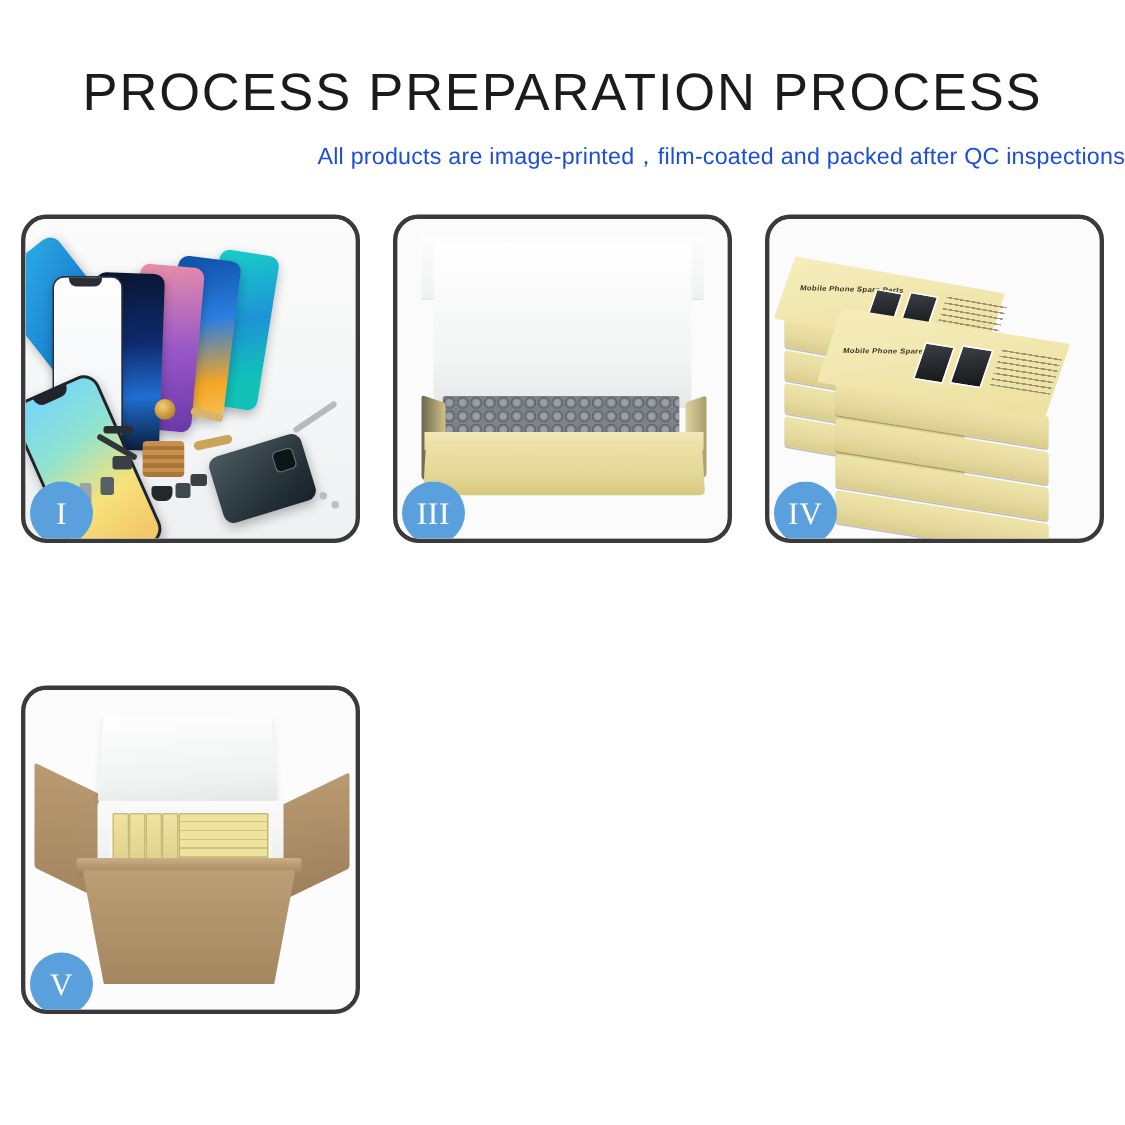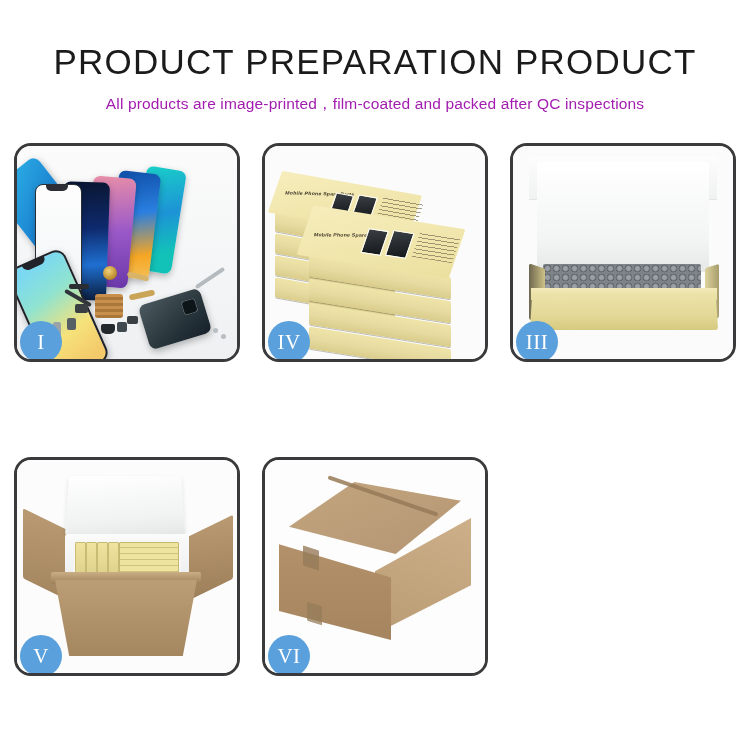--- a/index.html
+++ b/index.html
@@ -20,23 +20,23 @@
   .title {
     text-align: center;
     font-size: 35px;
     letter-spacing: 1.2px;
     font-weight: 400;
     color: #1b1b1b;
     margin-top: 42px;
     font-family: "Liberation Sans", sans-serif;
   }
   .subtitle {
-    text-align: center;
+    text-align: right;
     font-size: 15.5px;
-    color: #a21caf;
+    color: #1d4ed8;
     margin-top: 12px;
     letter-spacing: 0.15px;
   }
 
   
   .grid {
     position: absolute;
     left: 14px; top: 143px;
     width: 722px; height: 544px;
     display: grid;
@@ -287,21 +287,21 @@
     background: rgba(150,124,90,.8); transform: skewY(18deg); border-radius:1px; }
   .c6-tape2 { position:absolute; left:28px; top:122px; width:15px; height:19px;
     background: rgba(150,124,90,.75); transform: skewY(18deg); border-radius:1px; }
 </style>
 </head>
 <body>
 
 <div id="root">
 
   <div class="header">
-    <div class="title">PRODUCT PREPARATION PRODUCT</div>
+    <div class="title">PROCESS PREPARATION PROCESS</div>
     <div class="subtitle">All products are image-printed，film-coated and packed after QC inspections</div>
   </div>
 
   <div class="grid">
 
     <div class="panel">
       <div class="panel-photo p1">
         <div class="ph tilt-blue"></div>
         <div class="ph fan1"></div>
         <div class="ph fan2"></div>
@@ -324,62 +324,62 @@
         <div class="part blk6"></div>
         <div class="part tool"></div>
         <div class="part screw1"></div>
         <div class="part screw2"></div>
       </div>
       <div class="badge">I</div>
     </div>
 
 
     <div class="panel">
-      <div class="panel-photo p4">
-        <div class="stack">
-
-          <div class="sbox" style="left:4px;  top:62px;  width:120px; height:20px; transform:skewY(10deg);"></div>
-          <div class="sbox" style="left:4px;  top:84px;  width:120px; height:20px; transform:skewY(10deg);"></div>
-          <div class="sbox" style="left:4px;  top:106px; width:120px; height:20px; transform:skewY(10deg);"></div>
-          <div class="sbox" style="left:4px;  top:128px; width:120px; height:20px; transform:skewY(10deg);"></div>
-
-          <div class="sbox-top" style="left:4px; top:22px; width:140px; height:44px; transform:skewY(10deg) skewX(-18deg);">
-            <div class="lbl" style="left:10px; top:18px; transform:rotate(-9deg);">Mobile Phone Spare Parts</div>
-            <div class="swatch" style="left:58px; top:12px; width:16px; height:20px;"></div>
-            <div class="swatch" style="left:80px; top:10px; width:17px; height:21px;"></div>
-            <div class="ruled" style="left:104px; top:8px;"></div>
-          </div>
-
-          <div class="sbox" style="left:38px; top:106px; width:142px; height:22px; transform:skewY(9deg);"></div>
-          <div class="sbox" style="left:38px; top:130px; width:142px; height:22px; transform:skewY(9deg);"></div>
-          <div class="sbox" style="left:38px; top:154px; width:142px; height:22px; transform:skewY(9deg);"></div>
-          <div class="sbox" style="left:38px; top:178px; width:142px; height:22px; transform:skewY(9deg);"></div>
-
-          <div class="sbox-top" style="left:34px; top:56px; width:152px; height:52px; transform:skewY(9deg) skewX(-18deg);">
-            <div class="lbl" style="left:10px; top:26px; transform:rotate(-9deg);">Mobile Phone Spare Parts</div>
-            <div class="swatch" style="left:60px; top:14px; width:18px; height:24px;"></div>
-            <div class="swatch" style="left:84px; top:12px; width:19px; height:25px;"></div>
-            <div class="ruled" style="left:110px; top:10px;"></div>
-          </div>
-        </div>
-      </div>
-      <div class="badge">IV</div>
-    </div>
-
-    <div class="panel">
       <div class="panel-photo p3">
         <div class="b3-lidback"></div>
         <div class="b3-lidfoam"></div>
         <div class="b3-foamgray"></div>
         <div class="b3-sideL"></div>
         <div class="b3-sideR"></div>
         <div class="b3-rim"></div>
         <div class="b3-front"></div>
       </div>
       <div class="badge">III</div>
+    </div>
+
+    <div class="panel">
+      <div class="panel-photo p4">
+        <div class="stack">
+
+          <div class="sbox" style="left:4px;  top:62px;  width:120px; height:20px; transform:skewY(10deg);"></div>
+          <div class="sbox" style="left:4px;  top:84px;  width:120px; height:20px; transform:skewY(10deg);"></div>
+          <div class="sbox" style="left:4px;  top:106px; width:120px; height:20px; transform:skewY(10deg);"></div>
+          <div class="sbox" style="left:4px;  top:128px; width:120px; height:20px; transform:skewY(10deg);"></div>
+
+          <div class="sbox-top" style="left:4px; top:22px; width:140px; height:44px; transform:skewY(10deg) skewX(-18deg);">
+            <div class="lbl" style="left:10px; top:18px; transform:rotate(-9deg);">Mobile Phone Spare Parts</div>
+            <div class="swatch" style="left:58px; top:12px; width:16px; height:20px;"></div>
+            <div class="swatch" style="left:80px; top:10px; width:17px; height:21px;"></div>
+            <div class="ruled" style="left:104px; top:8px;"></div>
+          </div>
+
+          <div class="sbox" style="left:38px; top:106px; width:142px; height:22px; transform:skewY(9deg);"></div>
+          <div class="sbox" style="left:38px; top:130px; width:142px; height:22px; transform:skewY(9deg);"></div>
+          <div class="sbox" style="left:38px; top:154px; width:142px; height:22px; transform:skewY(9deg);"></div>
+          <div class="sbox" style="left:38px; top:178px; width:142px; height:22px; transform:skewY(9deg);"></div>
+
+          <div class="sbox-top" style="left:34px; top:56px; width:152px; height:52px; transform:skewY(9deg) skewX(-18deg);">
+            <div class="lbl" style="left:10px; top:26px; transform:rotate(-9deg);">Mobile Phone Spare Parts</div>
+            <div class="swatch" style="left:60px; top:14px; width:18px; height:24px;"></div>
+            <div class="swatch" style="left:84px; top:12px; width:19px; height:25px;"></div>
+            <div class="ruled" style="left:110px; top:10px;"></div>
+          </div>
+        </div>
+      </div>
+      <div class="badge">IV</div>
     </div>
 
     <div class="panel">
       <div class="panel-photo p5">
         <div class="c5-flapL"></div>
         <div class="c5-flapR"></div>
         <div class="c5-foamlid"></div>
         <div class="c5-foam"></div>
         <div class="c5-inner">
           <div class="ybar" style="left:2px;"></div>
@@ -387,28 +387,15 @@
           <div class="ybar" style="left:24px;"></div>
           <div class="ybar" style="left:35px;"></div>
           <div class="ystack"></div>
         </div>
         <div class="c5-rim"></div>
         <div class="c5-body"></div>
       </div>
       <div class="badge">V</div>
     </div>
 
-    <div class="panel">
-      <div class="panel-photo p6">
-        <div class="c6">
-          <div class="c6-side"></div>
-          <div class="c6-front"></div>
-          <div class="c6-top"></div>
-          <div class="c6-seam"></div>
-          <div class="c6-tape1"></div>
-          <div class="c6-tape2"></div>
-        </div>
-      </div>
-      <div class="badge">VI</div>
-    </div>
 
   </div>
 </div>
 
 </body></html>

